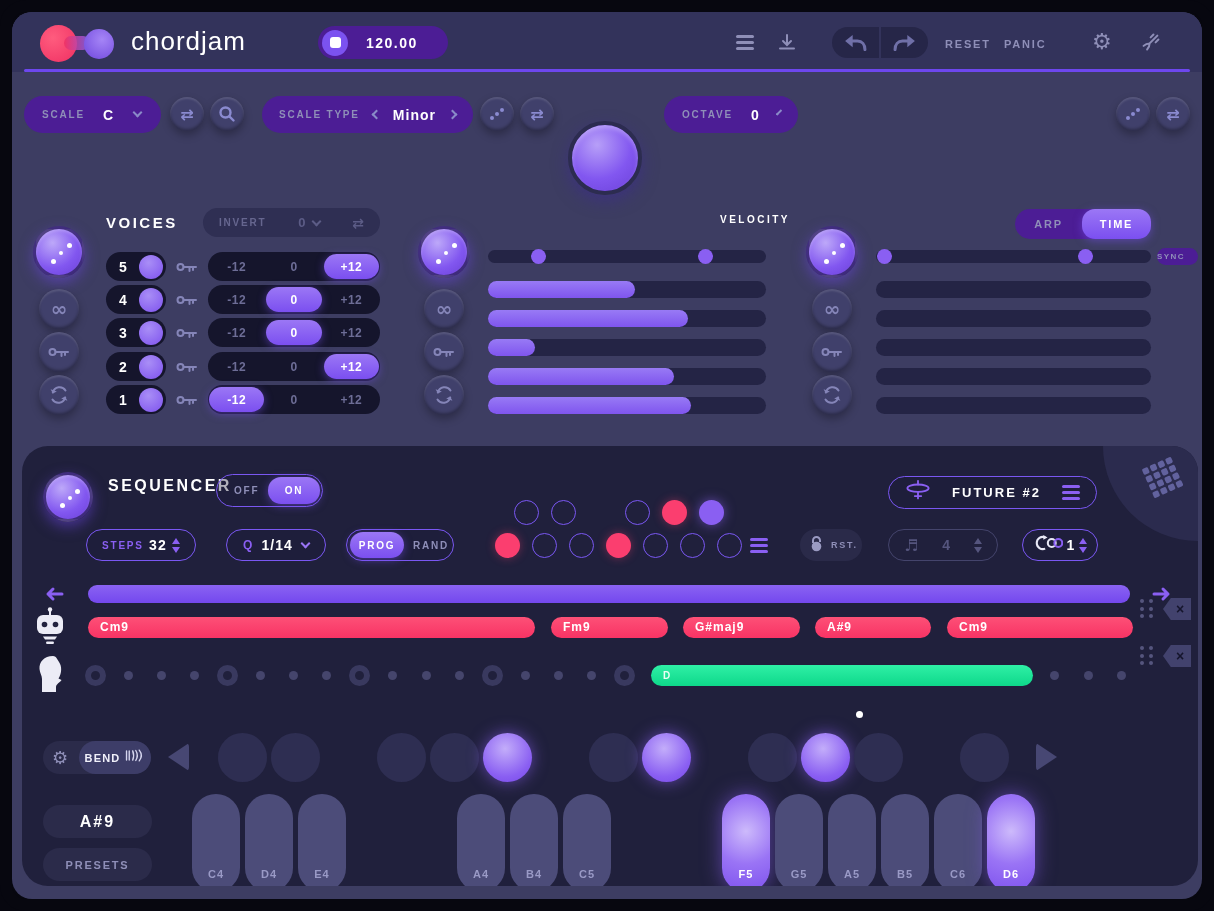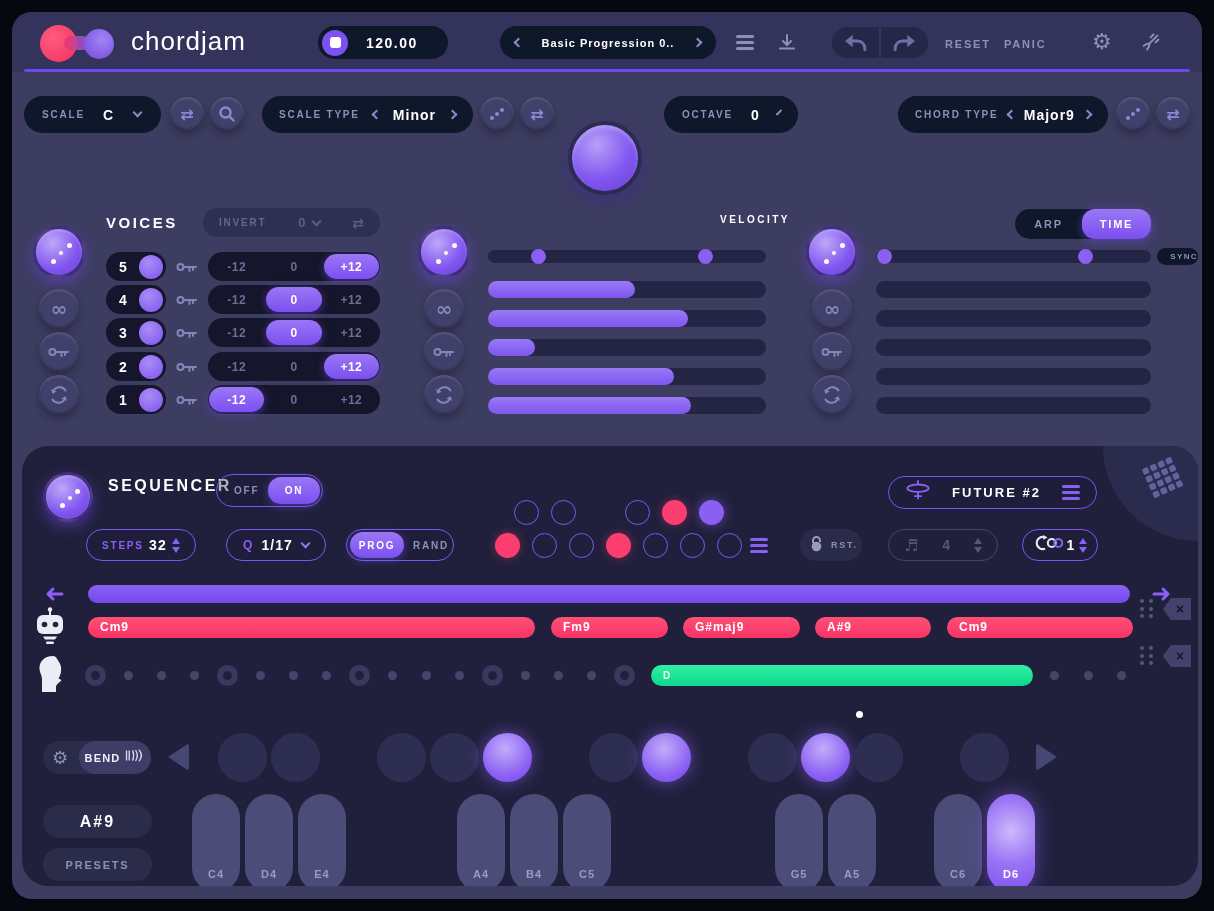--- a/index.html
+++ b/index.html
@@ -5,21 +5,21 @@
 *{margin:0;padding:0;box-sizing:border-box}
 body{background:#000}
 #app{position:relative;width:1214px;height:911px;background:#07070f;font-family:"Liberation Sans",sans-serif;overflow:hidden}
 #surface{position:absolute;left:12px;top:12px;width:1190px;height:887px;background:#3d3d62;border-radius:20px;overflow:hidden}
 .a{position:absolute}
 #topbar{left:0;top:0;width:1190px;height:60px;background:#33335b}
 #divider{left:12px;top:57px;width:1166px;height:3px;background:#6d47ee;border-radius:2px}
 .cap{font-size:10px;font-weight:700;letter-spacing:1.8px;color:#8f8fb8}
 .wv{font-size:14px;font-weight:700;letter-spacing:1px;color:#fff}
 .glyph{font-family:"DejaVu Sans",sans-serif}
-.pill{background:#0f172a;border-radius:17px;display:flex;align-items:center}
+.pill{background:#4c1d95;border-radius:17px;display:flex;align-items:center}
 .ch{display:inline-block;width:7px;height:7px;border-right:2.2px solid #8a8ac8;border-bottom:2.2px solid #8a8ac8}
 .ch.l{transform:rotate(135deg)}.ch.r{transform:rotate(-45deg)}.ch.d{transform:rotate(45deg)}
 .ch.p{border-color:#9a74f5}
 .rb{border-radius:50%;background:#40406b;box-shadow:inset 0 2px 2px rgba(255,255,255,.13),inset 0 -2px 3px rgba(0,0,0,.3),0 4px 8px rgba(0,0,0,.28);display:flex;align-items:center;justify-content:center}
 .glow{background:radial-gradient(circle at 36% 30%,#bda8f9,#8257f0 58%,#6a3fd8);box-shadow:0 5px 14px rgba(110,70,230,.5),inset 0 2px 3px rgba(255,255,255,.25);border:3px solid rgba(18,18,40,.55)}
 .dd{position:absolute;background:#fff;border-radius:50%}
 .darkcell{background:#15152c;border-radius:15px}
 .selp{background:linear-gradient(180deg,#9b77f5,#7b4ff0);border-radius:13px;box-shadow:0 2px 8px rgba(120,80,240,.5)}
 .track{background:#242445;border-radius:9px}
 .fill{height:100%;border-radius:9px;background:linear-gradient(180deg,#987af5,#7f55ee)}
@@ -66,25 +66,20 @@
     </div>
     <div class="a" style="left:119px;top:14px;font-size:26px;font-weight:400;color:#fff;letter-spacing:1px">chordjam</div>
 
     <div class="a pill" style="left:306px;top:14px;width:130px;height:33px">
       <div style="position:absolute;left:4px;top:3.5px;width:26px;height:26px;border-radius:50%;background:#7b52f0;display:flex;align-items:center;justify-content:center">
         <div style="width:11px;height:11px;border-radius:3px;background:#fff"></div>
       </div>
       <span class="wv" style="margin-left:48px;letter-spacing:1.5px">120.00</span>
     </div>
 
-    <div class="a pill" style="left:488px;top:14px;width:216px;height:33px;justify-content:space-between;padding:0 15px">
-      <span class="ch l"></span>
-      <span style="font-size:11px;font-weight:700;letter-spacing:1px;color:#fff">Basic Progression 0..</span>
-      <span class="ch r"></span>
-    </div>
 
     <span class="a hamb" style="left:724px;top:23px">
           <i></i>
           <i></i>
           <i></i>
         </span>
     <span class="a" style="left:765px;top:20px"><svg width="20" height="20" viewBox="0 0 20 20" fill="none" stroke="#8f8fb8" stroke-width="2" stroke-linecap="round">
             <path d="M10 3 V12 M6 9 L10 13 L14 9 M3 16.5 H17"></path>
           </svg></span>
 
@@ -145,26 +140,20 @@
       </div>
 
   <div class="a" style="left:556px;top:109px;width:74px;height:74px;border-radius:50%;background:radial-gradient(circle at 38% 30%,#b79ff8,#8257f0 55%,#6a3fd8);border:4px solid #2c2c50;box-shadow:0 6px 16px rgba(60,40,150,.5),inset 0 3px 4px rgba(255,255,255,.3)"></div>
 
   <div class="a pill" style="left:652px;top:84px;width:134px;height:37px;border-radius:19px;padding:0 18px;gap:18px">
     <span class="cap">OCTAVE</span>
     <span class="wv">0</span>
     <span class="ch d" style="margin-top:-4px"></span>
   </div>
 
-  <div class="a pill" style="left:886px;top:84px;width:210px;height:37px;border-radius:19px;padding:0 17px;justify-content:space-between">
-    <span class="cap">CHORD TYPE</span>
-    <span class="ch l"></span>
-    <span class="wv">Major9</span>
-    <span class="ch r"></span>
-  </div>
   <div class="a rb" style="left:1104px;top:85px;width:34px;height:34px">
         <span style="position:relative;width:16px;height:16px">
           <i class="dd" style="left:1px;top:10px;width:4px;height:4px;background:#8a8ad0"></i>
           <i class="dd" style="left:6px;top:6px;width:4px;height:4px;background:#8a8ad0"></i>
           <i class="dd" style="left:11px;top:2px;width:4px;height:4px;background:#8a8ad0"></i>
         </span>
       </div>
   <div class="a rb" style="left:1144px;top:85px;width:34px;height:34px">
         <span class="glyph" style="color:#8a8ad0;font-size:16px;font-weight:700">⇄</span>
       </div>
@@ -307,21 +296,21 @@
   <div class="a pill" style="left:1003px;top:197px;width:136px;height:30px;border-radius:16px">
     <span class="cap" style="flex:1;text-align:center;font-size:11px">ARP</span>
     <span class="selp" style="width:69px;height:30px;display:flex;align-items:center;justify-content:center">
           <span class="cap" style="color:#fff;font-size:11px">TIME</span>
         </span>
   </div>
   <div class="a track" style="left:864px;top:238px;width:275px;height:13px;border-radius:7px">
         <span class="handle" style="left: 1.25px;"></span>
         <span class="handle" style="left: 202px;"></span>
       </div>
-  <div class="a pill" style="left:1145px;top:236px;width:41px;height:17px;border-radius:9px;justify-content:flex-end">
+  <div class="a pill" style="left:1145px;top:236px;width:41px;height:17px;border-radius:9px;justify-content:flex-start">
         <span class="cap" style="font-size:8px;letter-spacing:1.4px">SYNC</span>
       </div>
   <div id="arp-bars" class="a">
         <div class="track" style="left: 864px; top: 269px; width: 275px; height: 17px; position: absolute;"></div>
         <div class="track" style="left: 864px; top: 298px; width: 275px; height: 17px; position: absolute;"></div>
         <div class="track" style="left: 864px; top: 327px; width: 275px; height: 17px; position: absolute;"></div>
         <div class="track" style="left: 864px; top: 356px; width: 275px; height: 17px; position: absolute;"></div>
         <div class="track" style="left: 864px; top: 385px; width: 275px; height: 17px; position: absolute;"></div>
       </div>
 
@@ -458,21 +447,21 @@
     <div class="a op" style="left:64px;top:83px;width:110px;height:32px;justify-content:space-between;padding:0 15px">
       <span class="cap" style="color:#8a5ff2;font-size:10px">STEPS</span>
       <span class="wv">32</span>
       <span class="st">
             <i class="u"></i>
             <i class="d"></i>
           </span>
     </div>
     <div class="a op" style="left:204px;top:83px;width:100px;height:32px;justify-content:space-between;padding:0 16px">
       <span style="font-size:12px;font-weight:700;color:#8a5ff2">Q</span>
-      <span class="wv">1/17</span>
+      <span class="wv">1/14</span>
       <span class="ch d p" style="margin-top:-4px"></span>
     </div>
     <div class="a op" style="left:324px;top:83px;width:108px;height:32px">
       <span class="selp" style="position:absolute;left:3px;top:2px;width:54px;height:26px;display:flex;align-items:center;justify-content:center">
             <span class="cap" style="color:#fff;font-size:10px">PROG</span>
           </span>
       <span class="cap" style="position:absolute;left:62px;width:44px;text-align:center;font-size:10px">RAND</span>
     </div>
     <span class="a hamb p" style="left:728px;top:92px">
           <i></i>
@@ -623,25 +612,31 @@
           </div>
           <div class="wk" style="left: 435px;">
             <span>A4</span>
           </div>
           <div class="wk" style="left: 488px;">
             <span>B4</span>
           </div>
           <div class="wk" style="left: 541px;">
             <span>C5</span>
           </div>
+          <div class="wk lit" style="left: 700px;">
+            <span>F5</span>
+          </div>
           <div class="wk" style="left: 753px;">
             <span>G5</span>
           </div>
           <div class="wk" style="left: 806px;">
             <span>A5</span>
+          </div>
+          <div class="wk" style="left: 859px;">
+            <span>B5</span>
           </div>
           <div class="wk" style="left: 912px;">
             <span>C6</span>
           </div>
           <div class="wk lit" style="left: 965px;">
             <span>D6</span>
           </div>
           <div class="bk" style="left: 196px;"></div>
           <div class="bk" style="left: 249px;"></div>
           <div class="bk" style="left: 355px;"></div>

